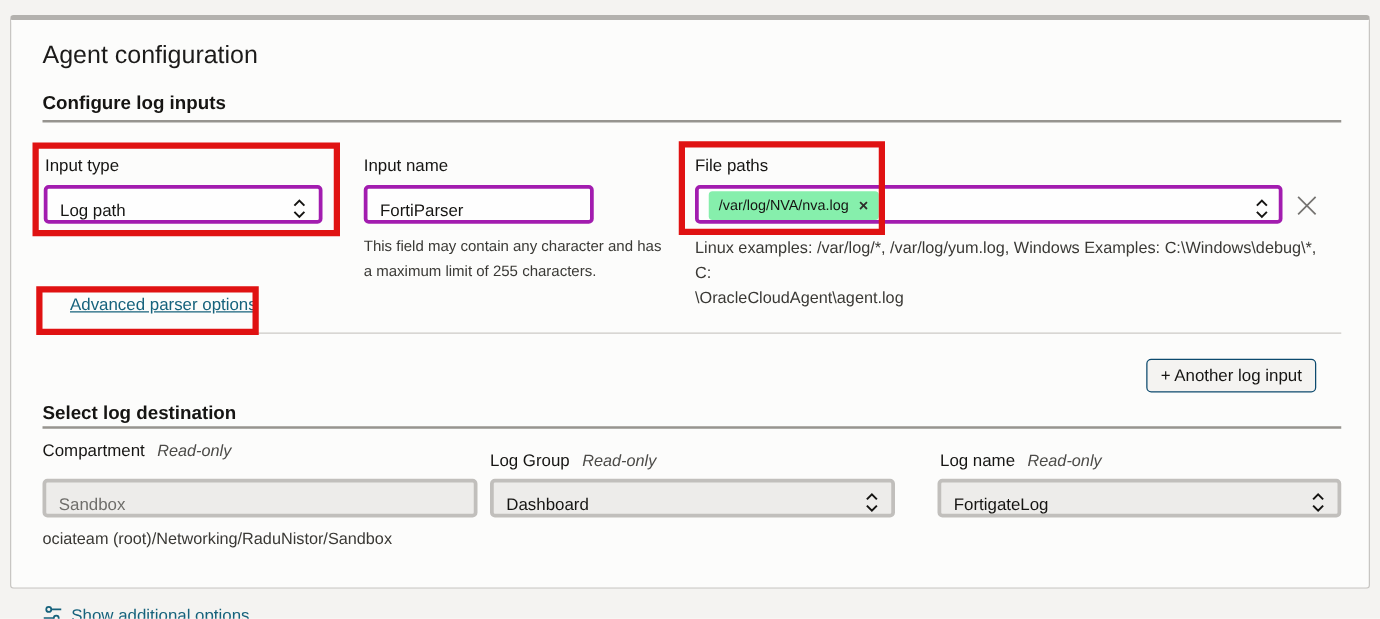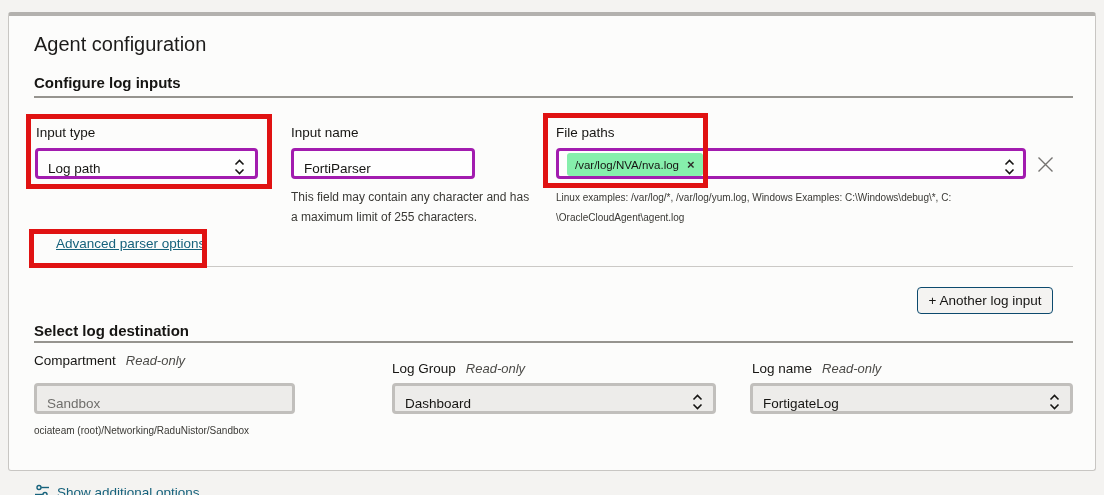--- a/index.html
+++ b/index.html
@@ -32,21 +32,21 @@
     display: flex; align-items: flex-end;
     padding: 0 10px;
     font-size: 13.5px;
     color: #161513;
   }
   .input-box.readonly { background: #edecea; border-color: #c1bfbc; }
   .input-box.readonly .val-gray { color: #6f6e6b; }
   .input-box .grow { flex: 1; }
   .chevron { display: flex; align-items: center; margin-left: 6px; }
   .helper { font-size: 12px; color: #3a3935; line-height: 20px; }
-  .helper-sm { font-size: 10px; color: #3a3935; line-height: 20px; }
+  .helper-sm { font-size: 13px; color: #3a3935; line-height: 20px; }
   .chip {
     display: inline-flex; align-items: center;
     background: #86efac;
     border-radius: 3px;
     height: 23px;
     padding: 0 8px;
     font-size: 11.5px;
     color: #161513;
     white-space: nowrap;
   }
@@ -148,21 +148,21 @@
 <div class="abs field-label" style="left:34px; top:353px;">
   <span>Compartment</span><span class="readonly-tag">Read-only</span>
 </div>
 <div class="abs field-label" style="left:392px; top:361px;">
   <span>Log Group</span><span class="readonly-tag">Read-only</span>
 </div>
 <div class="abs field-label" style="left:752px; top:361px;">
   <span>Log name</span><span class="readonly-tag">Read-only</span>
 </div>
 
-<div class="abs input-box readonly" style="left:34px; top:383px; width:261px;">
+<div class="abs input-box readonly" style="left:34px; top:383px; width:348px;">
   <span class="grow val-gray">Sandbox</span>
 </div>
 <div class="abs helper-sm" style="left:34px; top:421px;">ociateam (root)/Networking/RaduNistor/Sandbox</div>
 
 <div class="abs input-box readonly" style="left:392px; top:383px; width:324px;">
   <span class="grow">Dashboard</span>
   <span class="chevron">
     <svg width="11" height="18" viewBox="0 0 11 18">
         <path d="M1.5 6.5 L5.5 2.5 L9.5 6.5" fill="none" stroke="#161513" stroke-width="1.6"></path>
         <path d="M1.5 11.5 L5.5 15.5 L9.5 11.5" fill="none" stroke="#161513" stroke-width="1.6"></path>

